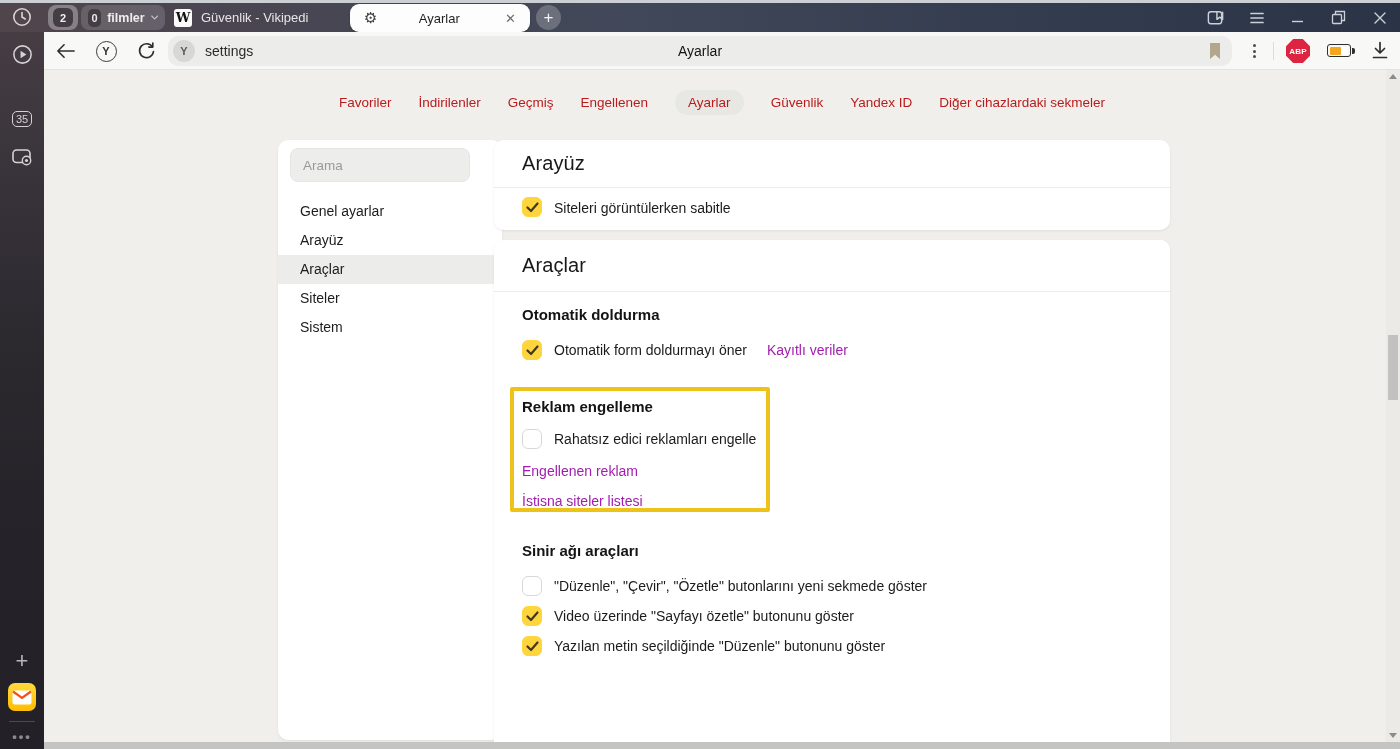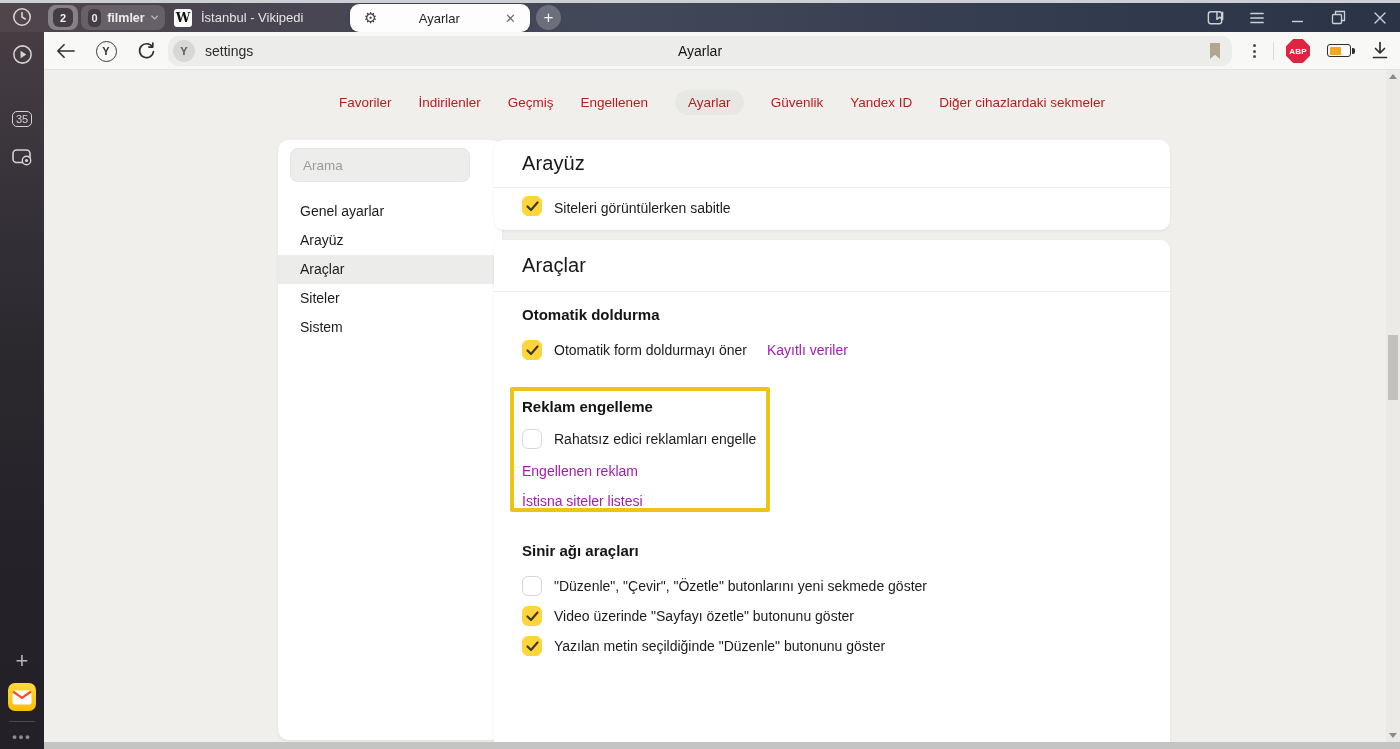--- a/index.html
+++ b/index.html
@@ -136,21 +136,21 @@
   .side-item.active { background:#ececea; }
 
   
   .card1 { position:absolute; left:450px; top:70px; width:676px; height:90px; overflow:hidden; }
   .card-header {
     position:relative; z-index:2; background:#fff; border-bottom:1px solid #ececeb;
     display:flex; align-items:center; padding:0 28px; border-radius:10px 10px 0 0;
   }
   .card1 .card-header { height:48px; }
   .card-header h2 { font-size:20px; font-weight:500; color:#191919; letter-spacing:.1px; }
-  .clip-row { position:absolute; z-index:1; left:28px; top:56px; display:flex; align-items:flex-start; gap:12px; }
+  .clip-row { position:absolute; z-index:1; left:28px; top:56px; display:flex; align-items:center; gap:12px; }
   .clip-row .lbl { font-size:14px; line-height:20px; margin-top:2px; }
 
   
   .card2 { position:absolute; left:450px; top:170px; width:676px; height:502px; border-radius:10px 10px 0 0; }
   .card2 .card-header { height:52px; }
   .card-body { padding:14px 28px 0; }
   .sub-h { font-size:15px; font-weight:700; color:#141414; margin:0 0 16px; }
   .row { display:flex; align-items:center; gap:12px; height:22px; }
   .row .lbl { font-size:14px; color:#1b1b1b; white-space:nowrap; }
   .cb { width:20px; height:20px; border-radius:6px; flex:none; background:#fff; border:1.5px solid #d9d8d6; }
@@ -196,21 +196,21 @@
     </div>
     <div class="chip-group">
       <span class="badge">0</span>
       <span class="label">filmler</span>
       <svg width="10" height="7" viewBox="0 0 10 7">
           <path d="M1 1.5l4 4 4-4" fill="none" stroke="#c2bbc0" stroke-width="1.6" stroke-linecap="round"></path>
         </svg>
     </div>
     <div class="tab-wiki">
       <span class="favicon">W</span>
-      <span class="title">İstanbul - Vikipedi</span>
+      <span class="title">Güvenlik - Vikipedi</span>
     </div>
     <div class="tab-active">
       <span class="gear">⚙</span>
       <span class="title">Ayarlar</span>
       <span class="close">✕</span>
     </div>
     <div class="newtab-btn">+</div>
 
     <div class="winicons">
       <div class="winicon">

